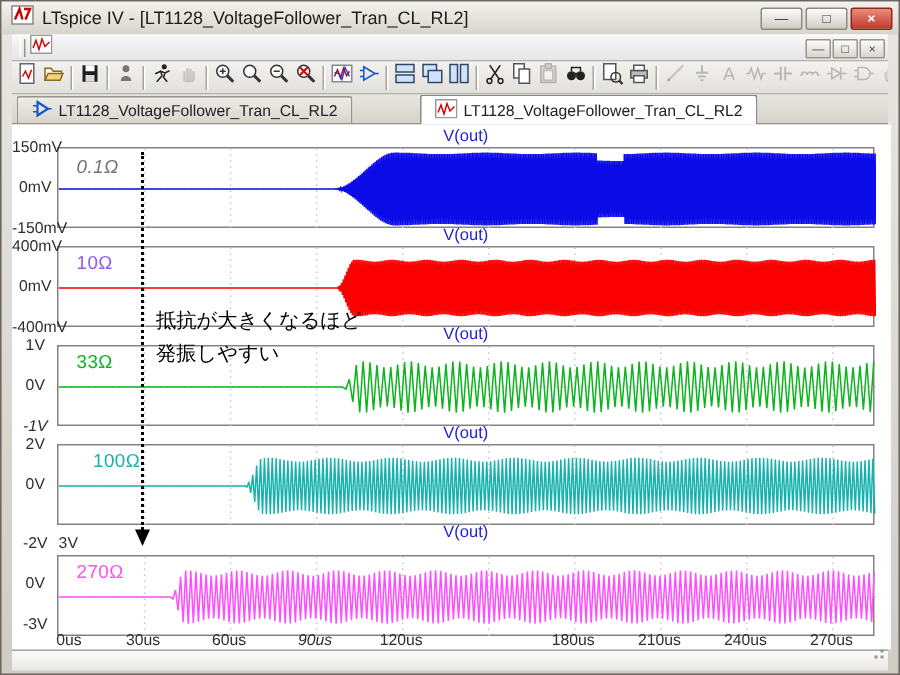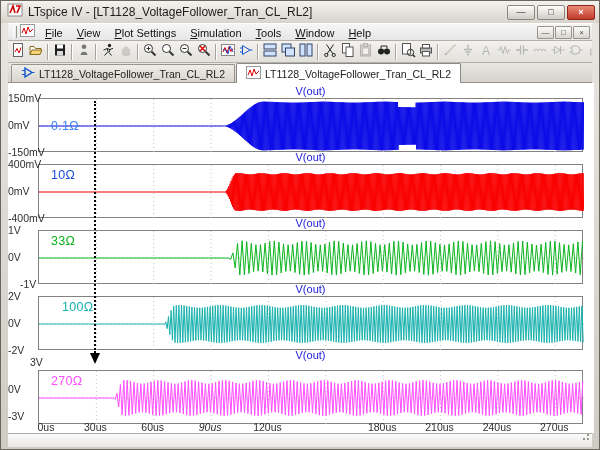--- a/index.html
+++ b/index.html
@@ -24,31 +24,31 @@
   .mdibtn{width:17px;height:13px;border:1px solid #9a958c;background:linear-gradient(#fcfcfc,#d8d5cf);
     font-size:8px;line-height:11px;text-align:center;color:#444;border-radius:1px;}
   
   .toolbar{height:22px;display:flex;align-items:center;background:linear-gradient(#f3f2f0,#e2e0db);
     border-bottom:1px solid #b5b1a9;margin:0 7px;padding:0 1px;overflow:hidden;white-space:nowrap;}
   .tbtn{display:inline-flex;width:19px;height:19px;align-items:center;justify-content:center;border:1px solid transparent;border-radius:2px;}
   .tbtn.disabled{opacity:.38;filter:grayscale(80%);}
   .tsep{display:inline-block;width:2px;height:16px;border-left:1px solid #a8a49c;border-right:1px solid #fff;margin:0 2px;}
   
   .tabbar{height:20px;display:flex;align-items:flex-end;background:linear-gradient(#e8e6e1,#d6d3cc);
-    border-bottom:1px solid #98948c;margin:0 7px;padding:0 0 0 3px;}
+    border-bottom:1px solid #98948c;margin:0 7px;padding:0 0 0 3px;gap:44px;}
   .tab{display:flex;align-items:center;gap:4px;font-size:10.5px;color:#222;height:18px;padding:0 9px;
     border:1px solid #98948c;border-bottom:none;border-radius:2px 2px 0 0;background:linear-gradient(#efede9,#d9d5cd);margin-right:1px;}
   .tab.active{background:#fff;height:20px;margin-bottom:-1px;border-color:#8a8a8a;}
   
   .plotarea{position:relative;width:586px;height:350px;margin:0 7px;background:#fff;overflow:hidden;}
   .vout{position:absolute;width:545px;left:30px;text-align:center;font-size:11px;color:#2121d8;}
   .pane{position:absolute;left:30px;width:545px;height:54px;border:1px solid #828282;}
   .pane svg{position:absolute;left:0;top:0;}
   .ohm{position:absolute;font-size:12.5px;letter-spacing:.3px;}
-  .ylab{position:absolute;width:31px;text-align:left;font-size:10.5px;color:#2e2e2e;}
+  .ylab{position:absolute;width:31px;text-align:center;font-size:10.5px;color:#2e2e2e;}
   .xlab{position:absolute;width:44px;text-align:center;font-size:10.5px;color:#2e2e2e;top:338px;}
   .annline{position:absolute;left:86px;top:18px;height:252px;width:0;border-left:2px dotted #000;z-index:5;}
   .annarrow{position:absolute;left:82px;top:270px;width:0;height:0;border-left:5px solid transparent;
     border-right:5px solid transparent;border-top:11px solid #000;z-index:5;}
   .anntext{position:absolute;left:96px;top:120px;z-index:6;font-size:13.5px;color:#000;line-height:22px;white-space:nowrap;}
   
   .statusbar{height:14px;margin:0 7px;background:linear-gradient(#fafafa,#e9e8e5);border-top:1px solid #aaa;
     position:relative;}
   .gripdots{position:absolute;right:1px;bottom:1px;}
 </style>
@@ -73,21 +73,20 @@
   </div>
 
   <div class="menubar">
     <span class="grip"></span>
     <span style="margin-right:3px;">
       <svg width="15" height="13">
           <rect x="0.5" y="0.5" width="14" height="12" fill="#fff" stroke="#999"></rect>
           <polyline points="2,9 4,4 6,10 8,3 10,8 13,5" stroke="#d00" fill="none"></polyline>
         </svg>
     </span>
-    <span id="menuitems"><span class="menuitem"><u>F</u>ile</span><span class="menuitem"><u>V</u>iew</span><span class="menuitem"><u>P</u>lot Settings</span><span class="menuitem"><u>S</u>imulation</span><span class="menuitem"><u>T</u>ools</span><span class="menuitem"><u>W</u>indow</span><span class="menuitem"><u>H</u>elp</span></span>
     <span class="mdibtns">
       <span class="mdibtn">—</span>
       <span class="mdibtn">□</span>
       <span class="mdibtn">×</span>
     </span>
   </div>
 
   <div class="toolbar" id="toolbar">
       <span class="tbtn">
         <span><svg width="16" height="16">
@@ -303,57 +302,59 @@
             <polyline points="2,9 4,4 6,10 8,3 10,8 13,5" stroke="#d00" fill="none"></polyline>
           </svg></span>
         <span>LT1128_VoltageFollower_Tran_CL_RL2</span>
       </span>
     </div>
 
   <div class="plotarea" id="plotarea">
     <div class="annline"></div>
     <div class="annarrow"></div>
     <div class="anntext">
+      <div>抵抗が大きくなるほど</div>
+      <div>発振しやすい</div>
     </div>
   <div class="vout" style="top: 2px;">V(out)</div>
       <div class="pane" style="top: 15px;">
         <svg width="545" height="54">
           <line x1="57.4" y1="0" x2="57.4" y2="54" stroke="#c6c6c6" stroke-dasharray="1,3"></line>
           <line x1="114.7" y1="0" x2="114.7" y2="54" stroke="#c6c6c6" stroke-dasharray="1,3"></line>
           <line x1="172.1" y1="0" x2="172.1" y2="54" stroke="#c6c6c6" stroke-dasharray="1,3"></line>
           <line x1="229.5" y1="0" x2="229.5" y2="54" stroke="#c6c6c6" stroke-dasharray="1,3"></line>
           <line x1="286.8" y1="0" x2="286.8" y2="54" stroke="#c6c6c6" stroke-dasharray="1,3"></line>
           <line x1="344.2" y1="0" x2="344.2" y2="54" stroke="#c6c6c6" stroke-dasharray="1,3"></line>
           <line x1="401.6" y1="0" x2="401.6" y2="54" stroke="#c6c6c6" stroke-dasharray="1,3"></line>
           <line x1="458.9" y1="0" x2="458.9" y2="54" stroke="#c6c6c6" stroke-dasharray="1,3"></line>
           <line x1="516.3" y1="0" x2="516.3" y2="54" stroke="#c6c6c6" stroke-dasharray="1,3"></line>
           <line x1="0" y1="27" x2="545" y2="27" stroke="#c6c6c6" stroke-dasharray="1,3"></line>
           <polyline points="0,27 183.6,27 183.6,27.0 184.1,27.0 184.7,26.9 185.2,27.1 185.8,26.8 186.3,27.3 186.9,26.6 187.4,27.6 188.0,26.2 188.5,28.0 189.1,25.8 189.6,28.4 190.2,25.3 190.7,29.0 191.3,24.8 191.8,29.5 192.4,24.1 192.9,30.2 193.5,23.4 194.0,30.9 194.6,22.7 195.1,31.7 195.7,21.9 196.2,32.5 196.8,21.1 197.3,33.3 197.9,20.2 198.4,34.2 199.0,19.3 199.5,35.1 200.1,18.4 200.6,36.1 201.2,17.5 201.7,37.0 202.3,16.5 202.8,38.0 203.4,15.5 203.9,39.0 204.5,14.5 205.0,40.0 205.6,13.5 206.1,41.0 206.7,12.5 207.2,41.9 207.8,11.6 208.3,42.9 208.9,10.6 209.4,43.9 210.0,9.7 210.5,44.8 211.1,8.8 211.6,45.7 212.2,7.9 212.7,46.5 213.3,7.1 213.8,47.3 214.4,6.3 214.9,48.1 215.5,5.6 216.0,48.7 216.6,4.9 217.1,49.4 217.7,4.4 218.2,49.9 218.8,3.8 219.3,50.4 219.9,3.4 220.4,50.7 221.0,3.1 221.5,51.0 222.1,2.9 222.6,51.2 223.2,2.8 223.7,51.3 224.3,2.7 224.8,51.3 225.4,2.7 225.9,51.3 226.5,2.7 227.0,51.3 227.6,2.8 228.1,51.2 228.7,2.8 229.2,51.2 229.8,2.8 230.3,51.2 230.9,2.8 231.4,51.2 232.0,2.9 232.5,51.1 233.1,2.9 233.6,51.1 234.2,2.9 234.7,51.0 235.3,3.0 235.8,51.0 236.4,3.0 236.9,50.9 237.5,3.1 238.0,50.9 238.6,3.1 239.1,50.8 239.7,3.2 240.2,50.8 240.8,3.3 241.3,50.7 241.9,3.3 242.4,50.7 243.0,3.4 243.5,50.6 244.1,3.4 244.6,50.6 245.2,3.5 245.7,50.5 246.3,3.5 246.8,50.5 247.4,3.6 247.9,50.4 248.5,3.6 249.0,50.4 249.6,3.6 250.1,50.4 250.7,3.7 251.2,50.3 251.8,3.7 252.3,50.3 252.9,3.7 253.4,50.3 254.0,3.7 254.5,50.3 255.1,3.7 255.6,50.3 256.2,3.7 256.7,50.3 257.3,3.7 257.8,50.3 258.4,3.7 258.9,50.3 259.5,3.7 260.0,50.4 260.6,3.6 261.1,50.4 261.7,3.6 262.2,50.4 262.8,3.6 263.3,50.5 263.9,3.5 264.4,50.5 265.0,3.5 265.5,50.6 266.1,3.4 266.6,50.6 267.2,3.4 267.7,50.7 268.3,3.3 268.8,50.7 269.4,3.3 269.9,50.8 270.5,3.2 271.0,50.8 271.6,3.1 272.1,50.9 272.7,3.1 273.2,50.9 273.8,3.0 274.3,51.0 274.9,3.0 275.4,51.0 276.0,2.9 276.5,51.1 277.1,2.9 277.6,51.1 278.2,2.9 278.7,51.2 279.3,2.8 279.8,51.2 280.4,2.8 280.9,51.2 281.5,2.8 282.0,51.2 282.6,2.7 283.1,51.3 283.7,2.7 284.2,51.3 284.8,2.7 285.3,51.3 285.9,2.7 286.4,51.3 287.0,2.7 287.5,51.2 288.1,2.8 288.6,51.2 289.2,2.8 289.7,51.2 290.3,2.8 290.8,51.2 291.4,2.8 291.9,51.1 292.5,2.9 293.0,51.1 293.6,2.9 294.1,51.1 294.7,3.0 295.2,51.0 295.8,3.0 296.3,51.0 296.9,3.1 297.4,50.9 298.0,3.1 298.5,50.9 299.1,3.2 299.6,50.8 300.2,3.2 300.7,50.7 301.3,3.3 301.8,50.7 302.4,3.3 302.9,50.6 303.5,3.4 304.0,50.6 304.6,3.4 305.1,50.5 305.7,3.5 306.2,50.5 306.8,3.5 307.3,50.4 307.9,3.6 308.4,50.4 309.0,3.6 309.5,50.4 310.1,3.6 310.6,50.3 311.2,3.7 311.7,50.3 312.3,3.7 312.8,50.3 313.4,3.7 313.9,50.3 314.5,3.7 315.0,50.3 315.6,3.7 316.1,50.3 316.7,3.7 317.2,50.3 317.8,3.7 318.3,50.3 318.9,3.7 319.4,50.3 320.0,3.6 320.5,50.4 321.1,3.6 321.6,50.4 322.2,3.6 322.7,50.4 323.3,3.5 323.8,50.5 324.4,3.5 324.9,50.5 325.5,3.4 326.0,50.6 326.6,3.4 327.1,50.6 327.7,3.3 328.2,50.7 328.8,3.3 329.3,50.7 329.9,3.2 330.4,50.8 331.0,3.2 331.5,50.9 332.1,3.1 332.6,50.9 333.2,3.1 333.7,51.0 334.3,3.0 334.8,51.0 335.4,3.0 335.9,51.1 336.5,2.9 337.0,51.1 337.6,2.9 338.1,51.1 338.7,2.8 339.2,51.2 339.8,2.8 340.3,51.2 340.9,2.8 341.4,51.2 342.0,2.8 342.5,51.3 343.1,2.7 343.6,51.3 344.2,2.7 344.7,51.3 345.3,2.7 345.8,51.3 346.4,2.7 346.9,51.3 347.5,2.7 348.0,51.2 348.6,2.8 349.1,51.2 349.7,2.8 350.2,51.2 350.8,2.8 351.3,51.2 351.9,2.9 352.4,51.1 353.0,2.9 353.5,51.1 354.1,2.9 354.6,51.0 355.2,3.0 355.7,51.0 356.3,3.0 356.8,50.9 357.4,3.1 357.9,50.9 358.5,3.1 359.0,50.8 359.6,8.0 360.1,46.0 360.7,8.0 361.2,46.0 361.8,8.0 362.3,45.9 362.9,8.1 363.4,45.9 364.0,8.1 364.5,45.8 365.1,8.2 365.6,45.8 366.2,8.2 366.7,45.8 367.3,8.2 367.8,45.7 368.4,8.3 368.9,45.7 369.5,8.3 370.0,45.7 370.6,8.3 371.1,45.7 371.7,8.3 372.2,45.7 372.8,8.4 373.3,45.6 373.9,8.4 374.4,45.6 375.0,8.4 375.5,45.6 376.1,8.4 376.6,45.6 377.2,3.7 377.7,50.3 378.3,3.7 378.8,50.3 379.4,3.7 379.9,50.4 380.5,3.6 381.0,50.4 381.6,3.6 382.1,50.4 382.7,3.6 383.2,50.5 383.8,3.5 384.3,50.5 384.9,3.5 385.4,50.6 386.0,3.4 386.5,50.6 387.1,3.4 387.6,50.7 388.2,3.3 388.7,50.7 389.3,3.3 389.8,50.8 390.4,3.2 390.9,50.8 391.5,3.1 392.0,50.9 392.6,3.1 393.1,50.9 393.7,3.0 394.2,51.0 394.8,3.0 395.3,51.0 395.9,2.9 396.4,51.1 397.0,2.9 397.5,51.1 398.1,2.9 398.6,51.2 399.2,2.8 399.7,51.2 400.3,2.8 400.8,51.2 401.4,2.8 401.9,51.2 402.5,2.8 403.0,51.3 403.6,2.7 404.1,51.3 404.7,2.7 405.2,51.3 405.8,2.7 406.3,51.3 406.9,2.7 407.4,51.3 408.0,2.8 408.5,51.2 409.1,2.8 409.6,51.2 410.2,2.8 410.7,51.2 411.3,2.8 411.8,51.1 412.4,2.9 412.9,51.1 413.5,2.9 414.0,51.1 414.6,3.0 415.1,51.0 415.7,3.0 416.2,51.0 416.8,3.1 417.3,50.9 417.9,3.1 418.4,50.9 419.0,3.2 419.5,50.8 420.1,3.2 420.6,50.7 421.2,3.3 421.7,50.7 422.3,3.3 422.8,50.6 423.4,3.4 423.9,50.6 424.5,3.4 425.0,50.5 425.6,3.5 426.1,50.5 426.7,3.5 427.2,50.4 427.8,3.6 428.3,50.4 428.9,3.6 429.4,50.4 430.0,3.6 430.5,50.3 431.1,3.7 431.6,50.3 432.2,3.7 432.7,50.3 433.3,3.7 433.8,50.3 434.4,3.7 434.9,50.3 435.5,3.7 436.0,50.3 436.6,3.7 437.1,50.3 437.7,3.7 438.2,50.3 438.8,3.7 439.3,50.3 439.9,3.6 440.4,50.4 441.0,3.6 441.5,50.4 442.1,3.6 442.6,50.4 443.2,3.5 443.7,50.5 444.3,3.5 444.8,50.5 445.4,3.4 445.9,50.6 446.5,3.4 447.0,50.6 447.6,3.3 448.1,50.7 448.7,3.3 449.2,50.7 449.8,3.2 450.3,50.8 450.9,3.2 451.4,50.9 452.0,3.1 452.5,50.9 453.1,3.1 453.6,51.0 454.2,3.0 454.7,51.0 455.3,3.0 455.8,51.1 456.4,2.9 456.9,51.1 457.5,2.9 458.0,51.1 458.6,2.8 459.1,51.2 459.7,2.8 460.2,51.2 460.8,2.8 461.3,51.2 461.9,2.8 462.4,51.2 463.0,2.7 463.5,51.3 464.1,2.7 464.6,51.3 465.2,2.7 465.7,51.3 466.3,2.7 466.8,51.3 467.4,2.7 467.9,51.2 468.5,2.8 469.0,51.2 469.6,2.8 470.1,51.2 470.7,2.8 471.2,51.2 471.8,2.9 472.3,51.1 472.9,2.9 473.4,51.1 474.0,2.9 474.5,51.0 475.1,3.0 475.6,51.0 476.2,3.0 476.7,50.9 477.3,3.1 477.8,50.9 478.4,3.1 478.9,50.8 479.5,3.2 480.0,50.8 480.6,3.2 481.1,50.7 481.7,3.3 482.2,50.7 482.8,3.4 483.3,50.6 483.9,3.4 484.4,50.6 485.0,3.5 485.5,50.5 486.1,3.5 486.6,50.5 487.2,3.6 487.7,50.4 488.3,3.6 488.8,50.4 489.4,3.6 489.9,50.4 490.5,3.7 491.0,50.3 491.6,3.7 492.1,50.3 492.7,3.7 493.2,50.3 493.8,3.7 494.3,50.3 494.9,3.7 495.4,50.3 496.0,3.7 496.5,50.3 497.1,3.7 497.6,50.3 498.2,3.7 498.7,50.3 499.3,3.7 499.8,50.4 500.4,3.6 500.9,50.4 501.5,3.6 502.0,50.4 502.6,3.6 503.1,50.5 503.7,3.5 504.2,50.5 504.8,3.5 505.3,50.6 505.9,3.4 506.4,50.6 507.0,3.4 507.5,50.7 508.1,3.3 508.6,50.7 509.2,3.3 509.7,50.8 510.3,3.2 510.8,50.8 511.4,3.1 511.9,50.9 512.5,3.1 513.0,50.9 513.6,3.0 514.1,51.0 514.7,3.0 515.2,51.0 515.8,2.9 516.3,51.1 516.9,2.9 517.4,51.1 518.0,2.9 518.5,51.2 519.1,2.8 519.6,51.2 520.2,2.8 520.7,51.2 521.3,2.8 521.8,51.2 522.4,2.8 522.9,51.3 523.5,2.7 524.0,51.3 524.6,2.7 525.1,51.3 525.7,2.7 526.2,51.3 526.8,2.7 527.3,51.3 527.9,2.8 528.4,51.2 529.0,2.8 529.5,51.2 530.1,2.8 530.6,51.2 531.2,2.8 531.7,51.2 532.3,2.9 532.8,51.1 533.4,2.9 533.9,51.1 534.5,3.0 535.0,51.0 535.6,3.0 536.1,51.0 536.7,3.1 537.2,50.9 537.8,3.1 538.3,50.9 538.9,3.2 539.4,50.8 540.0,3.2 540.5,50.8 541.1,3.3 541.6,50.7 542.2,3.3 542.7,50.6 543.3,3.4 543.8,50.6 544.4,3.4 544.9,50.5" fill="none" stroke="#0b0be8" stroke-width="1"></polyline>
         </svg>
-        <span class="ohm" style="left: 12px; top: 20px; color: #3b82f6;">0.1Ω</span>
+        <span class="ohm" style="left: 12px; top: 5px; color: #737373; font-style: italic;">0.1Ω</span>
       </div>
       <span class="ylab" style="left: 0px; top: 9px;">150mV</span>
       <span class="ylab" style="left: 0px; top: 36px;">0mV</span>
       <span class="ylab" style="left: 0px; top: 63px;">-150mV</span>
       <div class="vout" style="top: 68px;">V(out)</div>
       <div class="pane" style="top: 81px;">
         <svg width="545" height="54">
           <line x1="57.4" y1="0" x2="57.4" y2="54" stroke="#c6c6c6" stroke-dasharray="1,3"></line>
           <line x1="114.7" y1="0" x2="114.7" y2="54" stroke="#c6c6c6" stroke-dasharray="1,3"></line>
           <line x1="172.1" y1="0" x2="172.1" y2="54" stroke="#c6c6c6" stroke-dasharray="1,3"></line>
           <line x1="229.5" y1="0" x2="229.5" y2="54" stroke="#c6c6c6" stroke-dasharray="1,3"></line>
           <line x1="286.8" y1="0" x2="286.8" y2="54" stroke="#c6c6c6" stroke-dasharray="1,3"></line>
           <line x1="344.2" y1="0" x2="344.2" y2="54" stroke="#c6c6c6" stroke-dasharray="1,3"></line>
           <line x1="401.6" y1="0" x2="401.6" y2="54" stroke="#c6c6c6" stroke-dasharray="1,3"></line>
           <line x1="458.9" y1="0" x2="458.9" y2="54" stroke="#c6c6c6" stroke-dasharray="1,3"></line>
           <line x1="516.3" y1="0" x2="516.3" y2="54" stroke="#c6c6c6" stroke-dasharray="1,3"></line>
           <line x1="0" y1="27" x2="545" y2="27" stroke="#c6c6c6" stroke-dasharray="1,3"></line>
           <polyline points="0,27 185.5,27 185.5,27.0 186.0,27.1 186.6,26.5 187.1,28.0 187.7,25.3 188.2,29.5 188.8,23.5 189.3,31.6 189.9,21.2 190.4,34.0 191.0,18.7 191.5,36.6 192.1,16.0 192.6,39.3 193.2,13.5 193.7,41.7 194.3,11.2 194.8,43.7 195.4,9.5 195.9,45.2 196.5,8.4 197.0,45.7 197.6,8.2 198.1,45.8 198.7,8.2 199.2,45.8 199.8,8.2 200.3,45.8 200.9,8.2 201.4,45.8 202.0,8.3 202.5,45.6 203.1,8.5 203.6,45.5 204.2,8.6 204.7,45.3 205.3,8.8 205.8,45.1 206.4,9.0 206.9,44.9 207.5,9.2 208.0,44.7 208.6,9.3 209.1,44.6 209.7,9.4 210.2,44.5 210.8,9.5 211.3,44.5 211.9,9.4 212.4,44.6 213.0,9.4 213.5,44.7 214.1,9.2 214.6,44.8 215.2,9.1 215.7,45.0 216.3,8.9 216.8,45.2 217.4,8.7 217.9,45.4 218.5,8.5 219.0,45.6 219.6,8.3 220.1,45.7 220.7,8.2 221.2,45.8 221.8,8.2 222.3,45.8 222.9,8.2 223.4,45.8 224.0,8.2 224.5,45.7 225.1,8.3 225.6,45.6 226.2,8.5 226.7,45.4 227.3,8.7 227.8,45.2 228.4,8.8 228.9,45.1 229.5,9.0 230.0,44.9 230.6,9.2 231.1,44.7 231.7,9.4 232.2,44.6 232.8,9.4 233.3,44.5 233.9,9.5 234.4,44.5 235.0,9.4 235.5,44.6 236.1,9.4 236.6,44.7 237.2,9.2 237.7,44.9 238.3,9.1 238.8,45.0 239.4,8.9 239.9,45.2 240.5,8.7 241.0,45.4 241.6,8.5 242.1,45.6 242.7,8.3 243.2,45.7 243.8,8.2 244.3,45.8 244.9,8.2 245.4,45.8 246.0,8.2 246.5,45.8 247.1,8.2 247.6,45.7 248.2,8.3 248.7,45.6 249.3,8.5 249.8,45.4 250.4,8.7 250.9,45.2 251.5,8.9 252.0,45.0 252.6,9.1 253.1,44.9 253.7,9.2 254.2,44.7 254.8,9.4 255.3,44.6 255.9,9.4 256.4,44.5 257.0,9.5 257.5,44.5 258.1,9.4 258.6,44.6 259.2,9.3 259.7,44.7 260.3,9.2 260.8,44.9 261.4,9.0 261.9,45.1 262.5,8.8 263.0,45.3 263.6,8.6 264.1,45.4 264.7,8.5 265.2,45.6 265.8,8.3 266.3,45.7 266.9,8.2 267.4,45.8 268.0,8.2 268.5,45.8 269.1,8.2 269.6,45.8 270.2,8.2 270.7,45.7 271.3,8.3 271.8,45.6 272.4,8.5 272.9,45.4 273.5,8.7 274.0,45.2 274.6,8.9 275.1,45.0 275.7,9.1 276.2,44.8 276.8,9.2 277.3,44.7 277.9,9.4 278.4,44.6 279.0,9.4 279.5,44.5 280.1,9.5 280.6,44.5 281.2,9.4 281.7,44.6 282.3,9.3 282.8,44.7 283.4,9.2 283.9,44.9 284.5,9.0 285.0,45.1 285.6,8.8 286.1,45.3 286.7,8.6 287.2,45.5 287.8,8.4 288.3,45.6 288.9,8.3 289.4,45.8 290.0,8.2 290.5,45.8 291.1,8.2 291.6,45.8 292.2,8.2 292.7,45.8 293.3,8.2 293.8,45.7 294.4,8.4 294.9,45.6 295.5,8.5 296.0,45.4 296.6,8.7 297.1,45.2 297.7,8.9 298.2,45.0 298.8,9.1 299.3,44.8 299.9,9.3 300.4,44.7 301.0,9.4 301.5,44.6 302.1,9.5 302.6,44.5 303.2,9.5 303.7,44.5 304.3,9.4 304.8,44.6 305.4,9.3 305.9,44.7 306.5,9.2 307.0,44.9 307.6,9.0 308.1,45.1 308.7,8.8 309.2,45.3 309.8,8.6 310.3,45.5 310.9,8.4 311.4,45.6 312.0,8.3 312.5,45.8 313.1,8.2 313.6,45.8 314.2,8.2 314.7,45.8 315.3,8.2 315.8,45.8 316.4,8.2 316.9,45.7 317.5,8.4 318.0,45.6 318.6,8.5 319.1,45.4 319.7,8.7 320.2,45.2 320.8,8.9 321.3,45.0 321.9,9.1 322.4,44.8 323.0,9.3 323.5,44.7 324.1,9.4 324.6,44.6 325.2,9.5 325.7,44.5 326.3,9.5 326.8,44.6 327.4,9.4 327.9,44.6 328.5,9.3 329.0,44.8 329.6,9.2 330.1,44.9 330.7,9.0 331.2,45.1 331.8,8.8 332.3,45.3 332.9,8.6 333.4,45.5 334.0,8.4 334.5,45.7 335.1,8.3 335.6,45.8 336.2,8.2 336.7,45.8 337.3,8.2 337.8,45.8 338.4,8.2 338.9,45.8 339.5,8.3 340.0,45.7 340.6,8.4 341.1,45.5 341.7,8.6 342.2,45.4 342.8,8.7 343.3,45.2 343.9,8.9 344.4,45.0 345.0,9.1 345.5,44.8 346.1,9.3 346.6,44.7 347.2,9.4 347.7,44.6 348.3,9.5 348.8,44.5 349.4,9.5 349.9,44.6 350.5,9.4 351.0,44.6 351.6,9.3 352.1,44.8 352.7,9.1 353.2,44.9 353.8,9.0 354.3,45.1 354.9,8.8 355.4,45.3 356.0,8.6 356.5,45.5 357.1,8.4 357.6,45.7 358.2,8.3 358.7,45.8 359.3,8.2 359.8,45.8 360.4,8.2 360.9,45.8 361.5,8.2 362.0,45.8 362.6,8.3 363.1,45.7 363.7,8.4 364.2,45.5 364.8,8.6 365.3,45.3 365.9,8.8 366.4,45.1 367.0,9.0 367.5,44.9 368.1,9.1 368.6,44.8 369.2,9.3 369.7,44.6 370.3,9.4 370.8,44.6 371.4,9.5 371.9,44.5 372.5,9.5 373.0,44.6 373.6,9.4 374.1,44.6 374.7,9.3 375.2,44.8 375.8,9.1 376.3,45.0 376.9,8.9 377.4,45.1 378.0,8.8 378.5,45.3 379.1,8.6 379.6,45.5 380.2,8.4 380.7,45.7 381.3,8.3 381.8,45.8 382.4,8.2 382.9,45.8 383.5,8.2 384.0,45.8 384.6,8.2 385.1,45.8 385.7,8.3 386.2,45.7 386.8,8.4 387.3,45.5 387.9,8.6 388.4,45.3 389.0,8.8 389.5,45.1 390.1,9.0 390.6,44.9 391.2,9.2 391.7,44.8 392.3,9.3 392.8,44.6 393.4,9.4 393.9,44.6 394.5,9.5 395.0,44.5 395.6,9.5 396.1,44.6 396.7,9.4 397.2,44.7 397.8,9.3 398.3,44.8 398.9,9.1 399.4,45.0 400.0,8.9 400.5,45.2 401.1,8.7 401.6,45.4 402.2,8.5 402.7,45.5 403.3,8.4 403.8,45.7 404.4,8.2 404.9,45.8 405.5,8.2 406.0,45.8 406.6,8.2 407.1,45.8 407.7,8.2 408.2,45.8 408.8,8.3 409.3,45.7 409.9,8.4 410.4,45.5 411.0,8.6 411.5,45.3 412.1,8.8 412.6,45.1 413.2,9.0 413.7,44.9 414.3,9.2 414.8,44.8 415.4,9.3 415.9,44.6 416.5,9.4 417.0,44.5 417.6,9.5 418.1,44.5 418.7,9.5 419.2,44.6 419.8,9.4 420.3,44.7 420.9,9.3 421.4,44.8 422.0,9.1 422.5,45.0 423.1,8.9 423.6,45.2 424.2,8.7 424.7,45.4 425.3,8.5 425.8,45.6 426.4,8.4 426.9,45.7 427.5,8.2 428.0,45.8 428.6,8.2 429.1,45.8 429.7,8.2 430.2,45.8 430.8,8.2 431.3,45.8 431.9,8.3 432.4,45.6 433.0,8.4 433.5,45.5 434.1,8.6 434.6,45.3 435.2,8.8 435.7,45.1 436.3,9.0 436.8,44.9 437.4,9.2 437.9,44.7 438.5,9.3 439.0,44.6 439.6,9.4 440.1,44.5 440.7,9.5 441.2,44.5 441.8,9.5 442.3,44.6 442.9,9.4 443.4,44.7 444.0,9.3 444.5,44.8 445.1,9.1 445.6,45.0 446.2,8.9 446.7,45.2 447.3,8.7 447.8,45.4 448.4,8.5 448.9,45.6 449.5,8.4 450.0,45.7 450.6,8.2 451.1,45.8 451.7,8.2 452.2,45.8 452.8,8.2 453.3,45.8 453.9,8.2 454.4,45.8 455.0,8.3 455.5,45.6 456.1,8.5 456.6,45.5 457.2,8.6 457.7,45.3 458.3,8.8 458.8,45.1 459.4,9.0 459.9,44.9 460.5,9.2 461.0,44.7 461.6,9.3 462.1,44.6 462.7,9.4 463.2,44.5 463.8,9.5 464.3,44.5 464.9,9.4 465.4,44.6 466.0,9.4 466.5,44.7 467.1,9.2 467.6,44.8 468.2,9.1 468.7,45.0 469.3,8.9 469.8,45.2 470.4,8.7 470.9,45.4 471.5,8.5 472.0,45.6 472.6,8.3 473.1,45.7 473.7,8.2 474.2,45.8 474.8,8.2 475.3,45.8 475.9,8.2 476.4,45.8 477.0,8.2 477.5,45.7 478.1,8.3 478.6,45.6 479.2,8.5 479.7,45.4 480.3,8.7 480.8,45.2 481.4,8.8 481.9,45.1 482.5,9.0 483.0,44.9 483.6,9.2 484.1,44.7 484.7,9.4 485.2,44.6 485.8,9.4 486.3,44.5 486.9,9.5 487.4,44.5 488.0,9.4 488.5,44.6 489.1,9.4 489.6,44.7 490.2,9.2 490.7,44.9 491.3,9.1 491.8,45.0 492.4,8.9 492.9,45.2 493.5,8.7 494.0,45.4 494.6,8.5 495.1,45.6 495.7,8.3 496.2,45.7 496.8,8.2 497.3,45.8 497.9,8.2 498.4,45.8 499.0,8.2 499.5,45.8 500.1,8.2 500.6,45.7 501.2,8.3 501.7,45.6 502.3,8.5 502.8,45.4 503.4,8.7 503.9,45.2 504.5,8.9 505.0,45.0 505.6,9.1 506.1,44.9 506.7,9.2 507.2,44.7 507.8,9.4 508.3,44.6 508.9,9.4 509.4,44.5 510.0,9.5 510.5,44.5 511.1,9.4 511.6,44.6 512.2,9.3 512.7,44.7 513.3,9.2 513.8,44.9 514.4,9.0 514.9,45.1 515.5,8.8 516.0,45.3 516.6,8.6 517.1,45.4 517.7,8.5 518.2,45.6 518.8,8.3 519.3,45.7 519.9,8.2 520.4,45.8 521.0,8.2 521.5,45.8 522.1,8.2 522.6,45.8 523.2,8.2 523.7,45.7 524.3,8.3 524.8,45.6 525.4,8.5 525.9,45.4 526.5,8.7 527.0,45.2 527.6,8.9 528.1,45.0 528.7,9.1 529.2,44.8 529.8,9.2 530.3,44.7 530.9,9.4 531.4,44.6 532.0,9.4 532.5,44.5 533.1,9.5 533.6,44.5 534.2,9.4 534.7,44.6 535.3,9.3 535.8,44.7 536.4,9.2 536.9,44.9 537.5,9.0 538.0,45.1 538.6,8.8 539.1,45.3 539.7,8.6 540.2,45.5 540.8,8.4 541.3,45.6 541.9,8.3 542.4,45.8 543.0,8.2 543.5,45.8 544.1,8.2 544.6,45.8" fill="none" stroke="#fa0000" stroke-width="1"></polyline>
         </svg>
-        <span class="ohm" style="left: 12px; top: 3px; color: #1d4ed8;">10Ω</span>
+        <span class="ohm" style="left: 12px; top: 3px; color: #8b5cf6;">10Ω</span>
       </div>
       <span class="ylab" style="left: 0px; top: 75px;">400mV</span>
       <span class="ylab" style="left: 0px; top: 102px;">0mV</span>
       <span class="ylab" style="left: 0px; top: 129px;">-400mV</span>
       <div class="vout" style="top: 134px;">V(out)</div>
       <div class="pane" style="top: 147px;">
         <svg width="545" height="54">
           <line x1="57.4" y1="0" x2="57.4" y2="54" stroke="#c6c6c6" stroke-dasharray="1,3"></line>
           <line x1="114.7" y1="0" x2="114.7" y2="54" stroke="#c6c6c6" stroke-dasharray="1,3"></line>
           <line x1="172.1" y1="0" x2="172.1" y2="54" stroke="#c6c6c6" stroke-dasharray="1,3"></line>
@@ -363,41 +364,41 @@
           <line x1="401.6" y1="0" x2="401.6" y2="54" stroke="#c6c6c6" stroke-dasharray="1,3"></line>
           <line x1="458.9" y1="0" x2="458.9" y2="54" stroke="#c6c6c6" stroke-dasharray="1,3"></line>
           <line x1="516.3" y1="0" x2="516.3" y2="54" stroke="#c6c6c6" stroke-dasharray="1,3"></line>
           <line x1="0" y1="27" x2="545" y2="27" stroke="#c6c6c6" stroke-dasharray="1,3"></line>
           <polyline points="0,27 189.3,27 189.3,27.0 191.6,28.4 193.9,21.9 196.2,37.0 198.5,12.4 200.8,43.9 203.1,9.8 205.4,44.0 207.7,10.6 210.0,42.5 212.3,12.4 214.6,40.7 216.9,13.8 219.2,40.0 221.5,13.7 223.8,41.0 226.1,12.1 228.4,42.8 230.7,10.4 233.0,44.1 235.3,9.9 237.6,43.7 239.9,11.0 242.2,42.0 244.5,12.9 246.8,40.4 249.1,13.9 251.4,40.1 253.7,13.4 256.0,41.5 258.3,11.6 260.6,43.3 262.9,10.1 265.2,44.2 267.5,10.0 269.8,43.4 272.1,11.5 274.4,41.5 276.7,13.3 279.0,40.2 281.3,13.9 283.6,40.4 285.9,13.0 288.2,41.9 290.5,11.1 292.8,43.7 295.1,9.9 297.4,44.1 299.7,10.3 302.0,42.9 304.3,12.0 306.6,41.1 308.9,13.6 311.2,40.1 313.5,13.8 315.8,40.7 318.1,12.5 320.4,42.4 322.7,10.7 325.0,43.9 327.3,9.8 329.6,43.9 331.9,10.7 334.2,42.5 336.5,12.5 338.8,40.7 341.1,13.8 343.4,40.1 345.7,13.6 348.0,41.1 350.3,12.0 352.6,42.9 354.9,10.3 357.2,44.1 359.5,9.9 361.8,43.7 364.1,11.1 366.4,42.0 368.7,12.9 371.0,40.4 373.3,13.9 375.6,40.2 377.9,13.3 380.2,41.5 382.5,11.5 384.8,43.4 387.1,10.0 389.4,44.2 391.7,10.1 394.0,43.3 396.3,11.6 398.6,41.5 400.9,13.3 403.2,40.2 405.5,13.9 407.8,40.4 410.1,12.9 412.4,42.0 414.7,11.0 417.0,43.7 419.3,9.9 421.6,44.1 423.9,10.4 426.2,42.9 428.5,12.1 430.8,41.0 433.1,13.7 435.4,40.0 437.7,13.8 440.0,40.7 442.3,12.4 444.6,42.5 446.9,10.6 449.2,44.0 451.5,9.8 453.8,43.9 456.1,10.7 458.4,42.4 460.7,12.6 463.0,40.6 465.3,13.9 467.6,40.1 469.9,13.6 472.2,41.2 474.5,11.9 476.8,43.0 479.1,10.3 481.4,44.1 483.7,9.9 486.0,43.6 488.3,11.2 490.6,41.9 492.9,13.0 495.2,40.3 497.5,14.0 499.8,40.2 502.1,13.2 504.4,41.6 506.7,11.4 509.0,43.4 511.3,10.0 513.6,44.2 515.9,10.1 518.2,43.2 520.5,11.7 522.8,41.4 525.1,13.4 527.4,40.1 529.7,13.9 532.0,40.5 534.3,12.8 536.6,42.1 538.9,11.0 541.2,43.8 543.5,9.9" fill="none" stroke="#0cb41e" stroke-width="1"></polyline>
         </svg>
         <span class="ohm" style="left: 12px; top: 3px; color: rgb(12, 180, 30);">33Ω</span>
       </div>
       <span class="ylab" style="left: 0px; top: 141px;">1V</span>
       <span class="ylab" style="left: 0px; top: 168px;">0V</span>
-      <span class="ylab" style="left: 12px; top: 195px;">-1V</span>
+      <span class="ylab" style="left: 0px; top: 195px; font-style: italic;">-1V</span>
       <div class="vout" style="top: 200px;">V(out)</div>
       <div class="pane" style="top: 213px;">
         <svg width="545" height="54">
           <line x1="57.4" y1="0" x2="57.4" y2="54" stroke="#c6c6c6" stroke-dasharray="1,3"></line>
           <line x1="114.7" y1="0" x2="114.7" y2="54" stroke="#c6c6c6" stroke-dasharray="1,3"></line>
           <line x1="172.1" y1="0" x2="172.1" y2="54" stroke="#c6c6c6" stroke-dasharray="1,3"></line>
           <line x1="229.5" y1="0" x2="229.5" y2="54" stroke="#c6c6c6" stroke-dasharray="1,3"></line>
           <line x1="286.8" y1="0" x2="286.8" y2="54" stroke="#c6c6c6" stroke-dasharray="1,3"></line>
           <line x1="344.2" y1="0" x2="344.2" y2="54" stroke="#c6c6c6" stroke-dasharray="1,3"></line>
           <line x1="401.6" y1="0" x2="401.6" y2="54" stroke="#c6c6c6" stroke-dasharray="1,3"></line>
           <line x1="458.9" y1="0" x2="458.9" y2="54" stroke="#c6c6c6" stroke-dasharray="1,3"></line>
           <line x1="516.3" y1="0" x2="516.3" y2="54" stroke="#c6c6c6" stroke-dasharray="1,3"></line>
           <line x1="0" y1="27" x2="545" y2="27" stroke="#c6c6c6" stroke-dasharray="1,3"></line>
           <polyline points="0,27 124.3,27 124.3,27.0 125.6,27.6 126.9,24.8 128.2,31.6 129.5,19.5 130.8,37.6 132.1,13.4 133.4,43.2 134.7,9.0 136.0,45.6 137.3,8.3 138.6,45.8 139.9,8.2 141.2,45.8 142.5,8.2 143.8,45.6 145.1,8.5 146.4,45.3 147.7,9.0 149.0,44.8 150.3,9.5 151.6,44.3 152.9,10.0 154.2,43.8 155.5,10.4 156.8,43.4 158.1,10.7 159.4,43.2 160.7,10.8 162.0,43.2 163.3,10.7 164.6,43.5 165.9,10.4 167.2,43.8 168.5,9.9 169.8,44.3 171.1,9.4 172.4,44.9 173.7,8.9 175.0,45.3 176.3,8.5 177.6,45.7 178.9,8.2 180.2,45.8 181.5,8.2 182.8,45.8 184.1,8.3 185.4,45.6 186.7,8.6 188.0,45.2 189.3,9.1 190.6,44.7 191.9,9.6 193.2,44.2 194.5,10.1 195.8,43.7 197.1,10.5 198.4,43.4 199.7,10.7 201.0,43.2 202.3,10.8 203.6,43.3 204.9,10.6 206.2,43.5 207.5,10.3 208.8,43.9 210.1,9.8 211.4,44.4 212.7,9.3 214.0,45.0 215.3,8.8 216.6,45.4 217.9,8.4 219.2,45.7 220.5,8.2 221.8,45.8 223.1,8.2 224.4,45.8 225.7,8.4 227.0,45.5 228.3,8.7 229.6,45.1 230.9,9.2 232.2,44.6 233.5,9.7 234.8,44.0 236.1,10.2 237.4,43.6 238.7,10.6 240.0,43.3 241.3,10.8 242.6,43.2 243.9,10.8 245.2,43.3 246.5,10.6 247.8,43.6 249.1,10.2 250.4,44.1 251.7,9.7 253.0,44.6 254.3,9.2 255.6,45.1 256.9,8.7 258.2,45.5 259.5,8.3 260.8,45.8 262.1,8.2 263.4,45.8 264.7,8.2 266.0,45.7 267.3,8.4 268.6,45.4 269.9,8.8 271.2,44.9 272.5,9.3 273.8,44.4 275.1,9.8 276.4,43.9 277.7,10.3 279.0,43.5 280.3,10.6 281.6,43.3 282.9,10.8 284.2,43.2 285.5,10.7 286.8,43.4 288.1,10.5 289.4,43.7 290.7,10.1 292.0,44.2 293.3,9.6 294.6,44.7 295.9,9.1 297.2,45.2 298.5,8.6 299.8,45.6 301.1,8.3 302.4,45.8 303.7,8.2 305.0,45.8 306.3,8.2 307.6,45.7 308.9,8.5 310.2,45.3 311.5,8.9 312.8,44.8 314.1,9.4 315.4,44.3 316.7,9.9 318.0,43.8 319.3,10.4 320.6,43.4 321.9,10.7 323.2,43.2 324.5,10.8 325.8,43.2 327.1,10.7 328.4,43.4 329.7,10.4 331.0,43.8 332.3,10.0 333.6,44.3 334.9,9.4 336.2,44.8 337.5,8.9 338.8,45.3 340.1,8.5 341.4,45.6 342.7,8.2 344.0,45.8 345.3,8.2 346.6,45.8 347.9,8.3 349.2,45.6 350.5,8.6 351.8,45.2 353.1,9.0 354.4,44.7 355.7,9.6 357.0,44.2 358.3,10.1 359.6,43.7 360.9,10.5 362.2,43.4 363.5,10.7 364.8,43.2 366.1,10.8 367.4,43.3 368.7,10.6 370.0,43.5 371.3,10.3 372.6,43.9 373.9,9.8 375.2,44.4 376.5,9.3 377.8,44.9 379.1,8.8 380.4,45.4 381.7,8.4 383.0,45.7 384.3,8.2 385.6,45.8 386.9,8.2 388.2,45.8 389.5,8.3 390.8,45.5 392.1,8.7 393.4,45.1 394.7,9.1 396.0,44.6 397.3,9.7 398.6,44.1 399.9,10.2 401.2,43.6 402.5,10.5 403.8,43.3 405.1,10.8 406.4,43.2 407.7,10.8 409.0,43.3 410.3,10.6 411.6,43.6 412.9,10.2 414.2,44.0 415.5,9.7 416.8,44.5 418.1,9.2 419.4,45.0 420.7,8.7 422.0,45.5 423.3,8.4 424.6,45.8 425.9,8.2 427.2,45.8 428.5,8.2 429.8,45.7 431.1,8.4 432.4,45.4 433.7,8.8 435.0,45.0 436.3,9.3 437.6,44.5 438.9,9.8 440.2,44.0 441.5,10.3 442.8,43.5 444.1,10.6 445.4,43.3 446.7,10.8 448.0,43.2 449.3,10.7 450.6,43.4 451.9,10.5 453.2,43.7 454.5,10.1 455.8,44.1 457.1,9.6 458.4,44.7 459.7,9.1 461.0,45.2 462.3,8.6 463.6,45.6 464.9,8.3 466.2,45.8 467.5,8.2 468.8,45.8 470.1,8.2 471.4,45.7 472.7,8.5 474.0,45.3 475.3,8.9 476.6,44.9 477.9,9.4 479.2,44.3 480.5,9.9 481.8,43.9 483.1,10.4 484.4,43.5 485.7,10.7 487.0,43.2 488.3,10.8 489.6,43.2 490.9,10.7 492.2,43.4 493.5,10.4 494.8,43.8 496.1,10.0 497.4,44.2 498.7,9.5 500.0,44.8 501.3,9.0 502.6,45.3 503.9,8.5 505.2,45.6 506.5,8.2 507.8,45.8 509.1,8.2 510.4,45.8 511.7,8.3 513.0,45.6 514.3,8.6 515.6,45.2 516.9,9.0 518.2,44.8 519.5,9.5 520.8,44.2 522.1,10.0 523.4,43.8 524.7,10.4 526.0,43.4 527.3,10.7 528.6,43.2 529.9,10.8 531.2,43.3 532.5,10.7 533.8,43.5 535.1,10.3 536.4,43.9 537.7,9.9 539.0,44.4 540.3,9.4 541.6,44.9 542.9,8.9 544.2,45.4" fill="none" stroke="#18b2ae" stroke-width="1"></polyline>
         </svg>
         <span class="ohm" style="left: 23px; top: 3px; color: rgb(24, 178, 174);">100Ω</span>
       </div>
       <span class="ylab" style="left: 0px; top: 207px;">2V</span>
       <span class="ylab" style="left: 0px; top: 234px;">0V</span>
-      <span class="ylab" style="left: 0px; top: 261px;">-2V</span>
+      <span class="ylab" style="left: 0px; top: 273px;">-2V</span>
       <div class="vout" style="top: 266px;">V(out)</div>
       <div class="pane" style="top: 287px;">
         <svg width="545" height="54">
           <line x1="57.4" y1="0" x2="57.4" y2="54" stroke="#c6c6c6" stroke-dasharray="1,3"></line>
           <line x1="114.7" y1="0" x2="114.7" y2="54" stroke="#c6c6c6" stroke-dasharray="1,3"></line>
           <line x1="172.1" y1="0" x2="172.1" y2="54" stroke="#c6c6c6" stroke-dasharray="1,3"></line>
           <line x1="229.5" y1="0" x2="229.5" y2="54" stroke="#c6c6c6" stroke-dasharray="1,3"></line>
           <line x1="286.8" y1="0" x2="286.8" y2="54" stroke="#c6c6c6" stroke-dasharray="1,3"></line>
           <line x1="344.2" y1="0" x2="344.2" y2="54" stroke="#c6c6c6" stroke-dasharray="1,3"></line>
           <line x1="401.6" y1="0" x2="401.6" y2="54" stroke="#c6c6c6" stroke-dasharray="1,3"></line>

